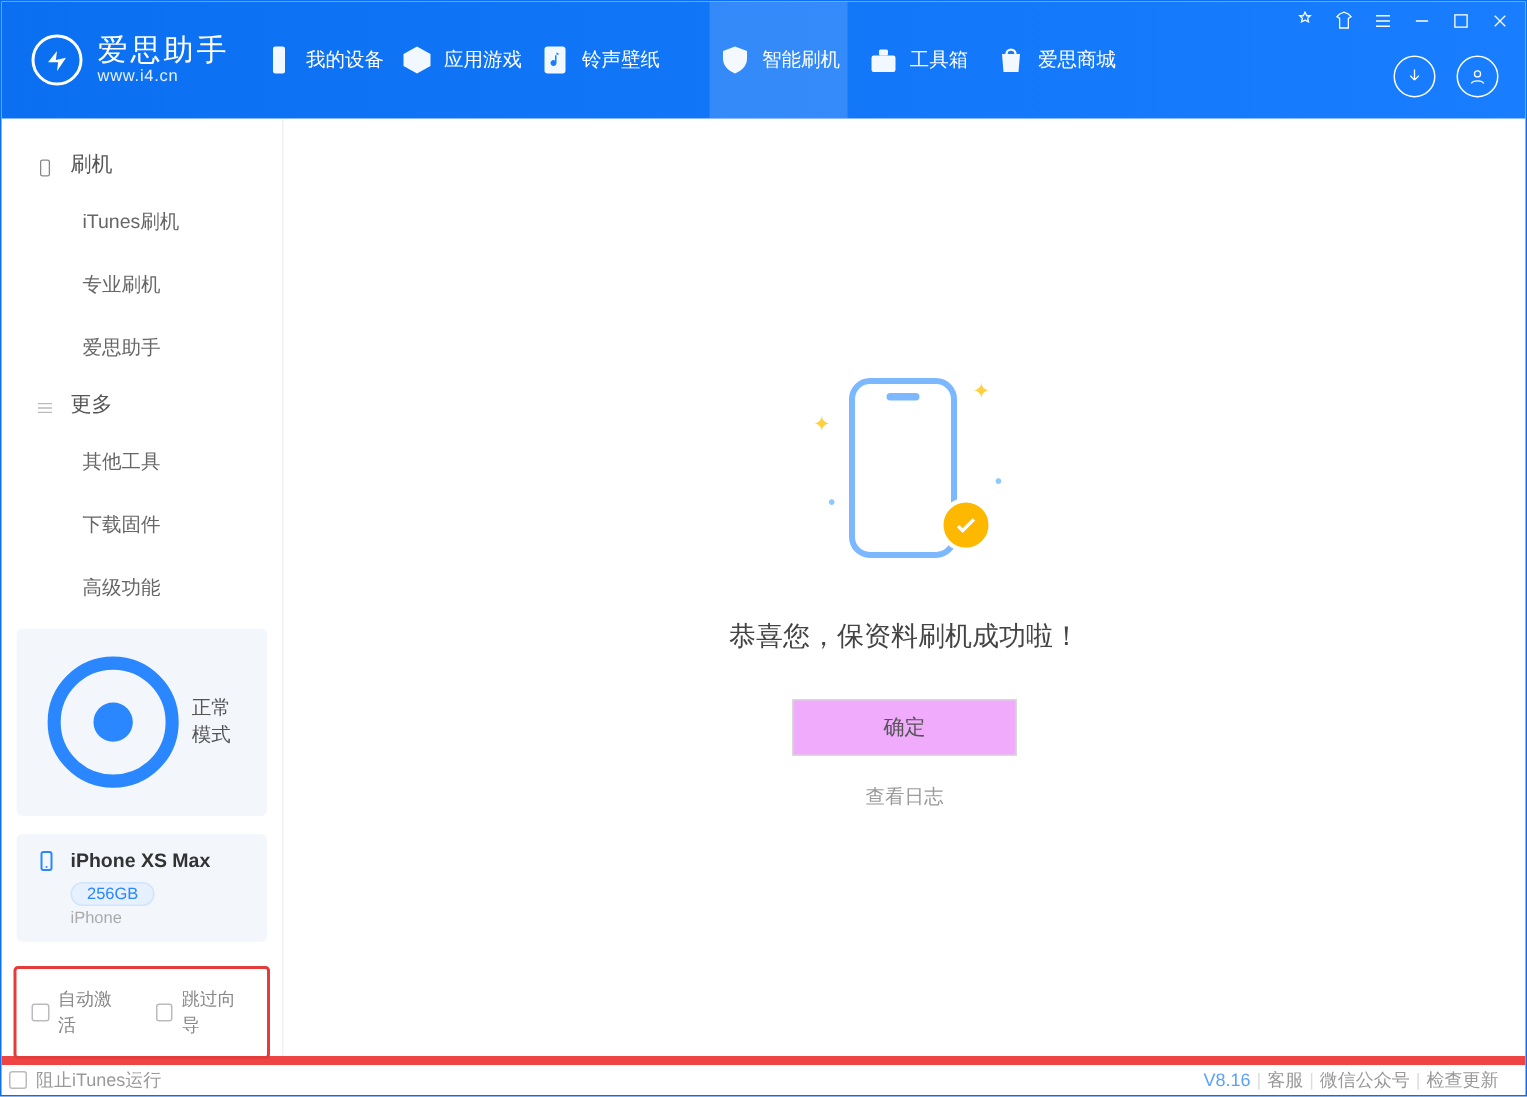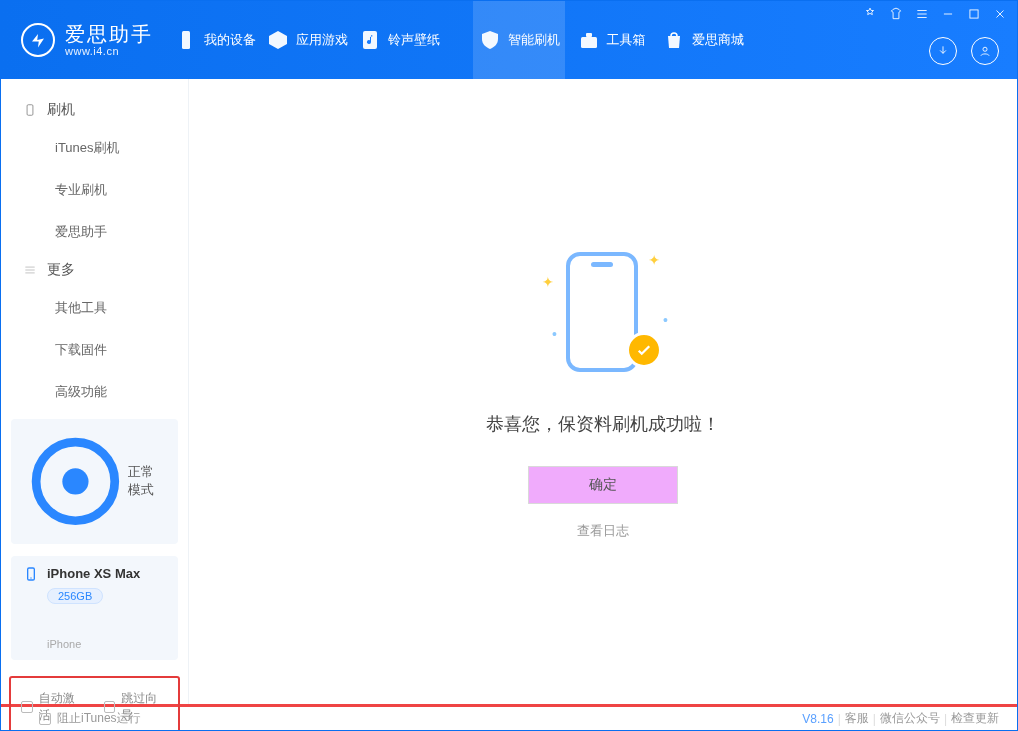--- a/index.html
+++ b/index.html
@@ -22,32 +22,32 @@
     .win-ctrls span { cursor: pointer; display: flex; }
     .win-ctrls svg { width: 14px; height: 14px; stroke: #fff; fill: none; stroke-width: 1.5; }
     .hdr-right-icons { position: absolute; bottom: 14px; right: 18px; display: flex; gap: 14px; }
     .hdr-right-icons .circ { width: 28px; height: 28px; border: 1.5px solid #fff; border-radius: 50%; display: flex; align-items: center; justify-content: center; cursor: pointer; }
     .hdr-right-icons svg { width: 14px; height: 14px; stroke: #fff; fill: none; stroke-width: 1.5; }
 
     
     .body { display: flex; height: 625px; }
     .sidebar { width: 188px; border-right: 1px solid #eef2f6; display: flex; flex-direction: column; }
     .side-scroll { flex: 1; padding-top: 14px; }
-    .side-group-hdr { display: flex; align-items: center; gap: 10px; padding: 8px 22px; color: #555; font-size: 14px; }
+    .side-group-hdr { display: flex; align-items: flex-end; gap: 10px; padding: 8px 22px; color: #555; font-size: 14px; }
     .side-group-hdr svg { width: 14px; height: 14px; }
     .side-item { padding: 12px 22px 12px 54px; font-size: 13px; color: #666; cursor: pointer; }
     .side-item.active { color: #0a78ff; }
 
     .mode-panel, .device-panel { margin: 6px 10px; border-radius: 4px; padding: 10px 12px; }
     .mode-panel { background: #f3f7fc; display: flex; align-items: center; color: #555; font-size: 13px; }
     .device-panel { background: #f3f7fc; }
     .dev-row1 { display: flex; align-items: center; gap: 8px; font-size: 13px; font-weight: 600; color: #333; }
     .dev-row1 svg { width: 16px; height: 16px; }
     .storage-badge { display: inline-block; margin: 6px 0 2px 24px; background: #e6f0ff; color: #2a87ff; border: 1px solid #cfe3ff; border-radius: 10px; font-size: 11px; padding: 1px 10px; }
-    .dev-type { margin-left: 24px; font-size: 11px; color: #aaa; margin-top: 32px; }
+    .dev-type { margin-left: 24px; font-size: 11px; color: #aaa; }
 
     .opt-row { border: 2px solid #e43b3b; border-radius: 3px; margin: 10px 8px 0; padding: 12px 10px; display: flex; gap: 18px; font-size: 12px; color: #888; }
     .chk { display: flex; align-items: center; gap: 6px; cursor: pointer; }
     .chkbox { width: 12px; height: 12px; border: 1px solid #bbb; border-radius: 2px; }
 
     
     .main { flex: 1; display: flex; flex-direction: column; align-items: center; justify-content: center; }
     .success-ill { width: 130px; height: 140px; position: relative; margin-bottom: 28px; }
     .success-ill .phone { position: absolute; left: 28px; top: 8px; width: 72px; height: 120px; border: 4px solid #7bb8ff; border-radius: 14px; background: #fff; }
     .success-ill .phone::before { content: ""; position: absolute; left: 50%; top: 6px; transform: translateX(-50%); width: 22px; height: 5px; background: #7bb8ff; border-radius: 3px; }
@@ -55,21 +55,21 @@
     .success-ill .badge svg { width: 18px; height: 18px; }
     .sparkle { position: absolute; color: #ffcf3d; font-size: 14px; }
     .s1 { left: 4px; top: 30px; } .s2 { right: 8px; top: 8px; }
     .s3 { left: 14px; bottom: 42px; color: #8cc9ff; } .s4 { right: 0; bottom: 56px; color: #8cc9ff; }
 
     .success-msg { font-size: 18px; color: #444; margin-bottom: 30px; }
     .ok-btn { width: 150px; height: 38px; border: 1px solid #d9d9d9; background: #f0abfc; font-size: 14px; color: #555; cursor: pointer; }
     .view-log { margin-top: 18px; color: #999; font-size: 13px; cursor: pointer; text-align: right; }
 
     
-    .footer { height: 26px; border-top: 3px solid #ef4444; display: flex; align-items: center; justify-content: space-between; padding: 0 18px 0 38px; font-size: 12px; color: #999; }
+    .footer { height: 26px; border-top: 6px solid #ef4444; display: flex; align-items: center; justify-content: space-between; padding: 0 18px 0 5px; font-size: 12px; color: #999; }
     .footer .left { display: flex; align-items: center; gap: 6px; }
     .footer .right { display: flex; align-items: center; gap: 4px; }
     .footer .sep { color: #ddd; }
     .footer .lnk { cursor: pointer; }
     .footer .ver { color: #5aa0ff; }
   </style>
 </head>
 <body>
 
 <div class="header">

